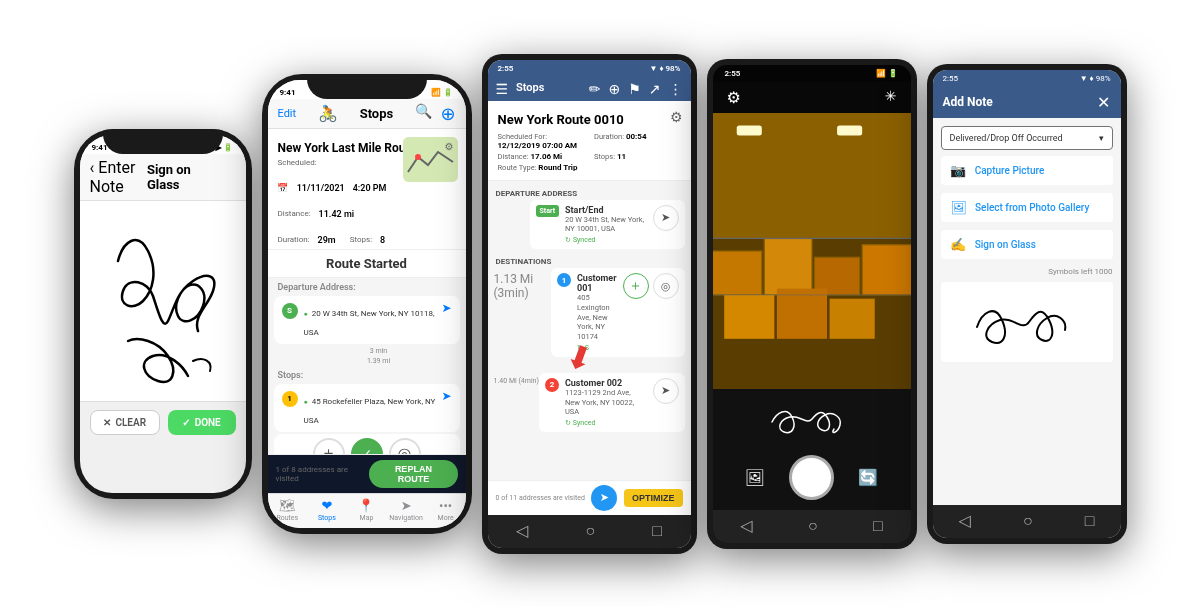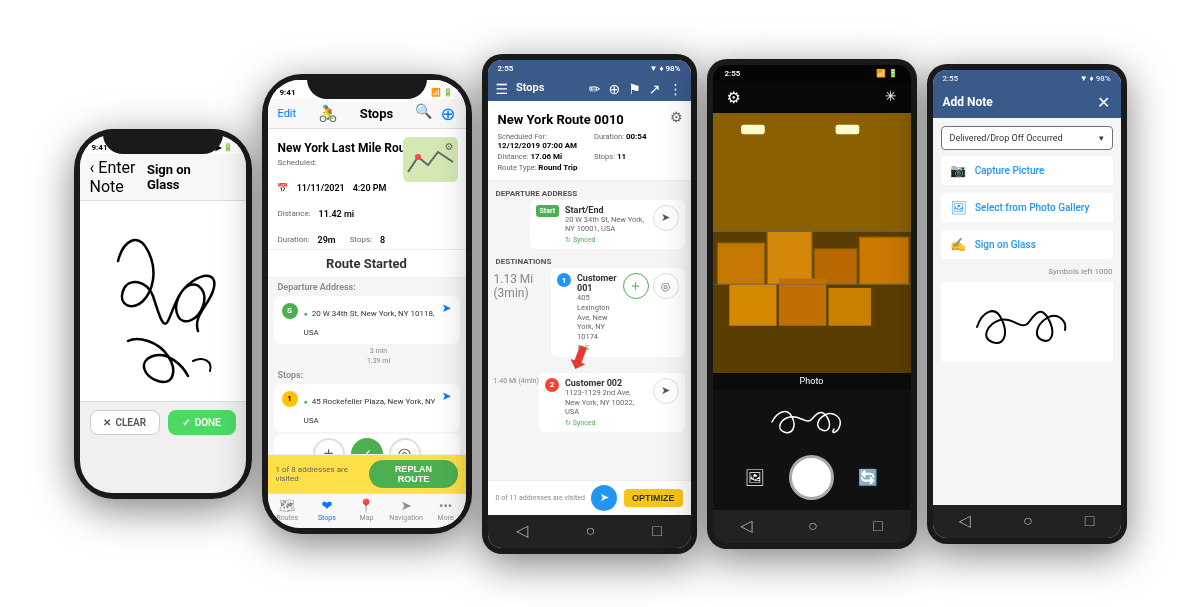--- a/index.html
+++ b/index.html
@@ -293,21 +293,21 @@
       flex-direction: column;
       align-items: center;
       gap: 1px;
       font-size: 7px;
       color: #8e8e93;
     }
     .ios-bottom-nav .nav-item.active {
       color: #007aff;
     }
     .bottom-cta {
-      background: #fde047;
+      background: #0f172a;
       border-top: 1px solid #eee;
       padding: 5px 8px;
       display: flex;
       align-items: center;
       justify-content: space-between;
     }
     .bottom-cta .cta-text {
       font-size: 8px;
       color: #666;
     }
@@ -973,21 +973,20 @@
           <rect x="72" y="140" width="40" height="40" fill="#c07000"></rect>
           <rect x="114" y="148" width="36" height="32" fill="#c88000"></rect>
 
           <line x1="0" y1="100" x2="200" y2="100" stroke="#666" stroke-width="1"></line>
           <line x1="0" y1="145" x2="200" y2="145" stroke="#666" stroke-width="0.5"></line>
 
           <rect x="40" y="10" width="20" height="8" fill="#fffacc" rx="2"></rect>
           <rect x="120" y="10" width="20" height="8" fill="#fffacc" rx="2"></rect>
         </svg>
       </div>
-      <div class="camera-label">Photo</div>
       <div style="background:#111;display:flex;align-items:center;justify-content:center;padding:8px 0;">
         <svg width="100" height="40" viewBox="0 0 100 40">
           <path d="M10 25 C15 15, 25 10, 30 20 C35 30, 30 38, 22 35 C14 32, 18 22, 28 20 C38 18, 45 28, 50 22 C55 16, 60 12, 65 20 C70 28, 67 36, 60 33 C53 30, 55 22, 63 18 C71 14, 80 20, 78 28 C76 36, 68 38, 72 32" stroke="#fff" stroke-width="1.5" fill="none" stroke-linecap="round"></path>
         </svg>
       </div>
       <div class="camera-controls">
         <span class="cam-icon-btn">🖼</span>
         <div class="shutter-btn"></div>
         <span class="cam-icon-btn">🔄</span>
       </div>

